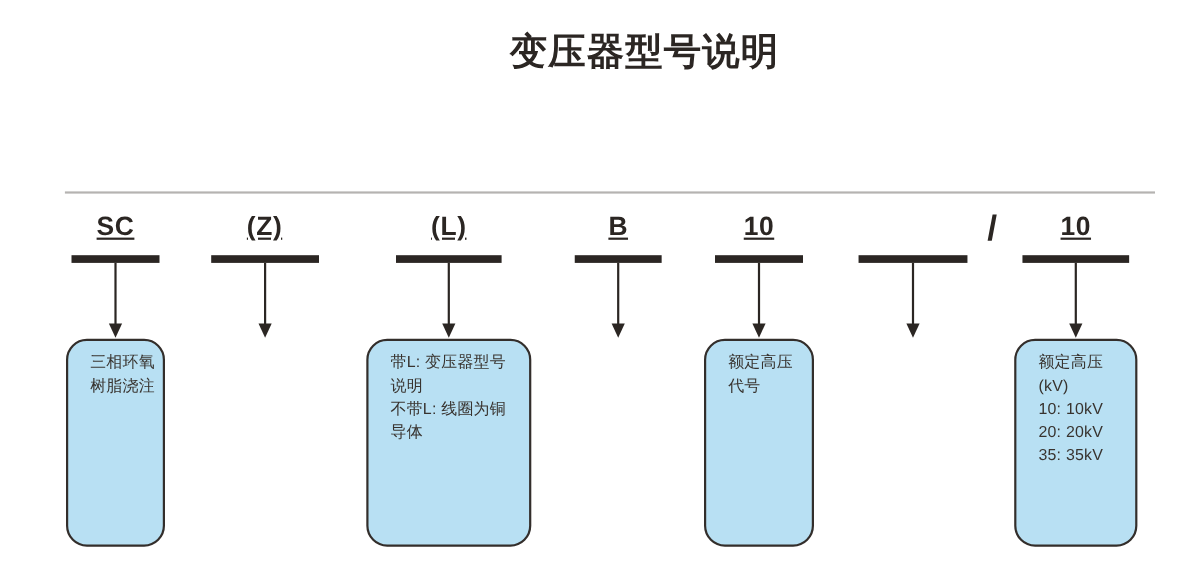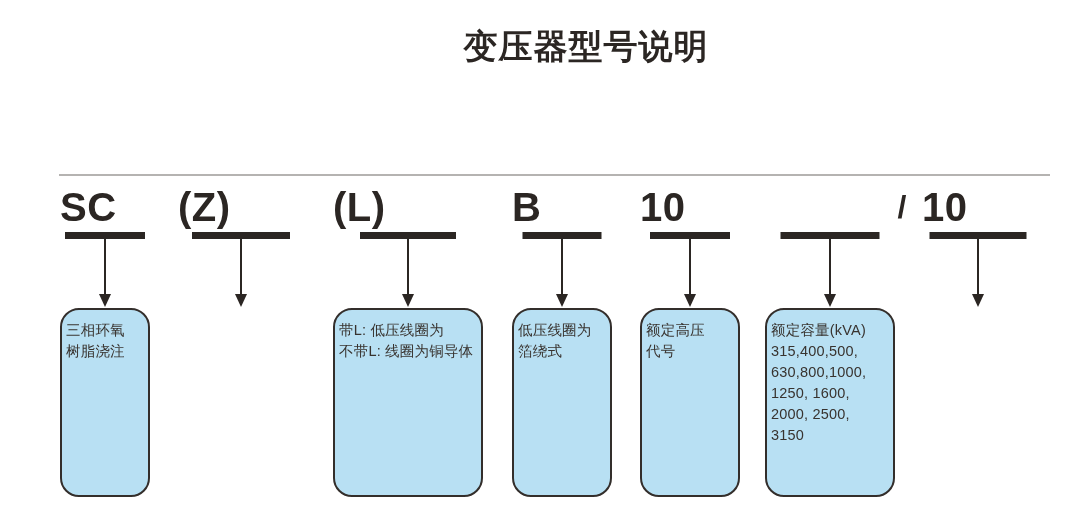--- a/index.html
+++ b/index.html
@@ -45,25 +45,27 @@
     top: 190px;
     height: 310px;
   }
   .code {
     position: absolute;
     top: 0;
     left: 0;
     width: 100%;
     height: 34px;
     line-height: 34px;
-    font-size: 40px;
+    text-align: center;
+    font-size: 24px;
     font-weight: bold;
     letter-spacing: 0.5px;
     color: #2b2623;
     white-space: nowrap;
+    text-decoration: underline;
   }
   .bar {
     position: absolute;
     top: 42px;
     left: 50%;
     transform: translateX(-50%);
     height: 7px;
     background: #2b2623;
   }
   .arrow {
@@ -95,21 +97,21 @@
   .box {
     position: absolute;
     top: 118px;
     left: 0;
     width: 100%;
     height: 189px;
     box-sizing: border-box;
     background: #b8e0f3;
     border: 2.5px solid #332e2b;
     border-radius: 19px;
-    padding: 10px 7px 0 4px;
+    padding: 10px 7px 0 20px;
   }
   .box-text {
     font-size: 14.5px;
     line-height: 21px;
     color: #38332f;
     white-space: pre-line;
     letter-spacing: 0.2px;
   }
   .slash {
     position: absolute;
@@ -156,36 +158,32 @@
   </div>
 
   <div class="col" style="left:333px;width:150px;">
     <div class="code">(L)</div>
     <div class="bar" style="width:96px;"></div>
     <div class="arrow">
       <div class="stem"></div>
       <div class="head"></div>
     </div>
     <div class="box">
-      <div class="box-text">带L: 低压线圈为
+      <div class="box-text">带L: 变压器型号说明
 不带L: 线圈为铜导体</div>
     </div>
   </div>
 
   <div class="col" style="left:512px;width:100px;">
     <div class="code">B</div>
     <div class="bar" style="width:79px;"></div>
     <div class="arrow">
       <div class="stem"></div>
       <div class="head"></div>
     </div>
-    <div class="box">
-      <div class="box-text">低压线圈为
-箔绕式</div>
-    </div>
   </div>
 
   <div class="col" style="left:640px;width:100px;">
     <div class="code">10</div>
     <div class="bar" style="width:80px;"></div>
     <div class="arrow">
       <div class="stem"></div>
       <div class="head"></div>
     </div>
     <div class="box">
@@ -193,34 +191,32 @@
 代号</div>
     </div>
   </div>
 
   <div class="col" style="left:765px;width:130px;">
     <div class="bar" style="width:99px;"></div>
     <div class="arrow">
       <div class="stem"></div>
       <div class="head"></div>
     </div>
-    <div class="box">
-      <div class="box-text">额定容量(kVA)
-315,400,500,
-630,800,1000,
-1250, 1600,
-2000, 2500,
-3150</div>
-    </div>
   </div>
 
   <div class="slash">/</div>
 
   <div class="col" style="left:922px;width:112px;">
     <div class="code">10</div>
     <div class="bar" style="width:97px;"></div>
     <div class="arrow">
       <div class="stem"></div>
       <div class="head"></div>
     </div>
+    <div class="box">
+      <div class="box-text">额定高压(kV)
+10: 10kV
+20: 20kV
+35: 35kV</div>
+    </div>
   </div>
 
 </div>
 
 </body></html>

